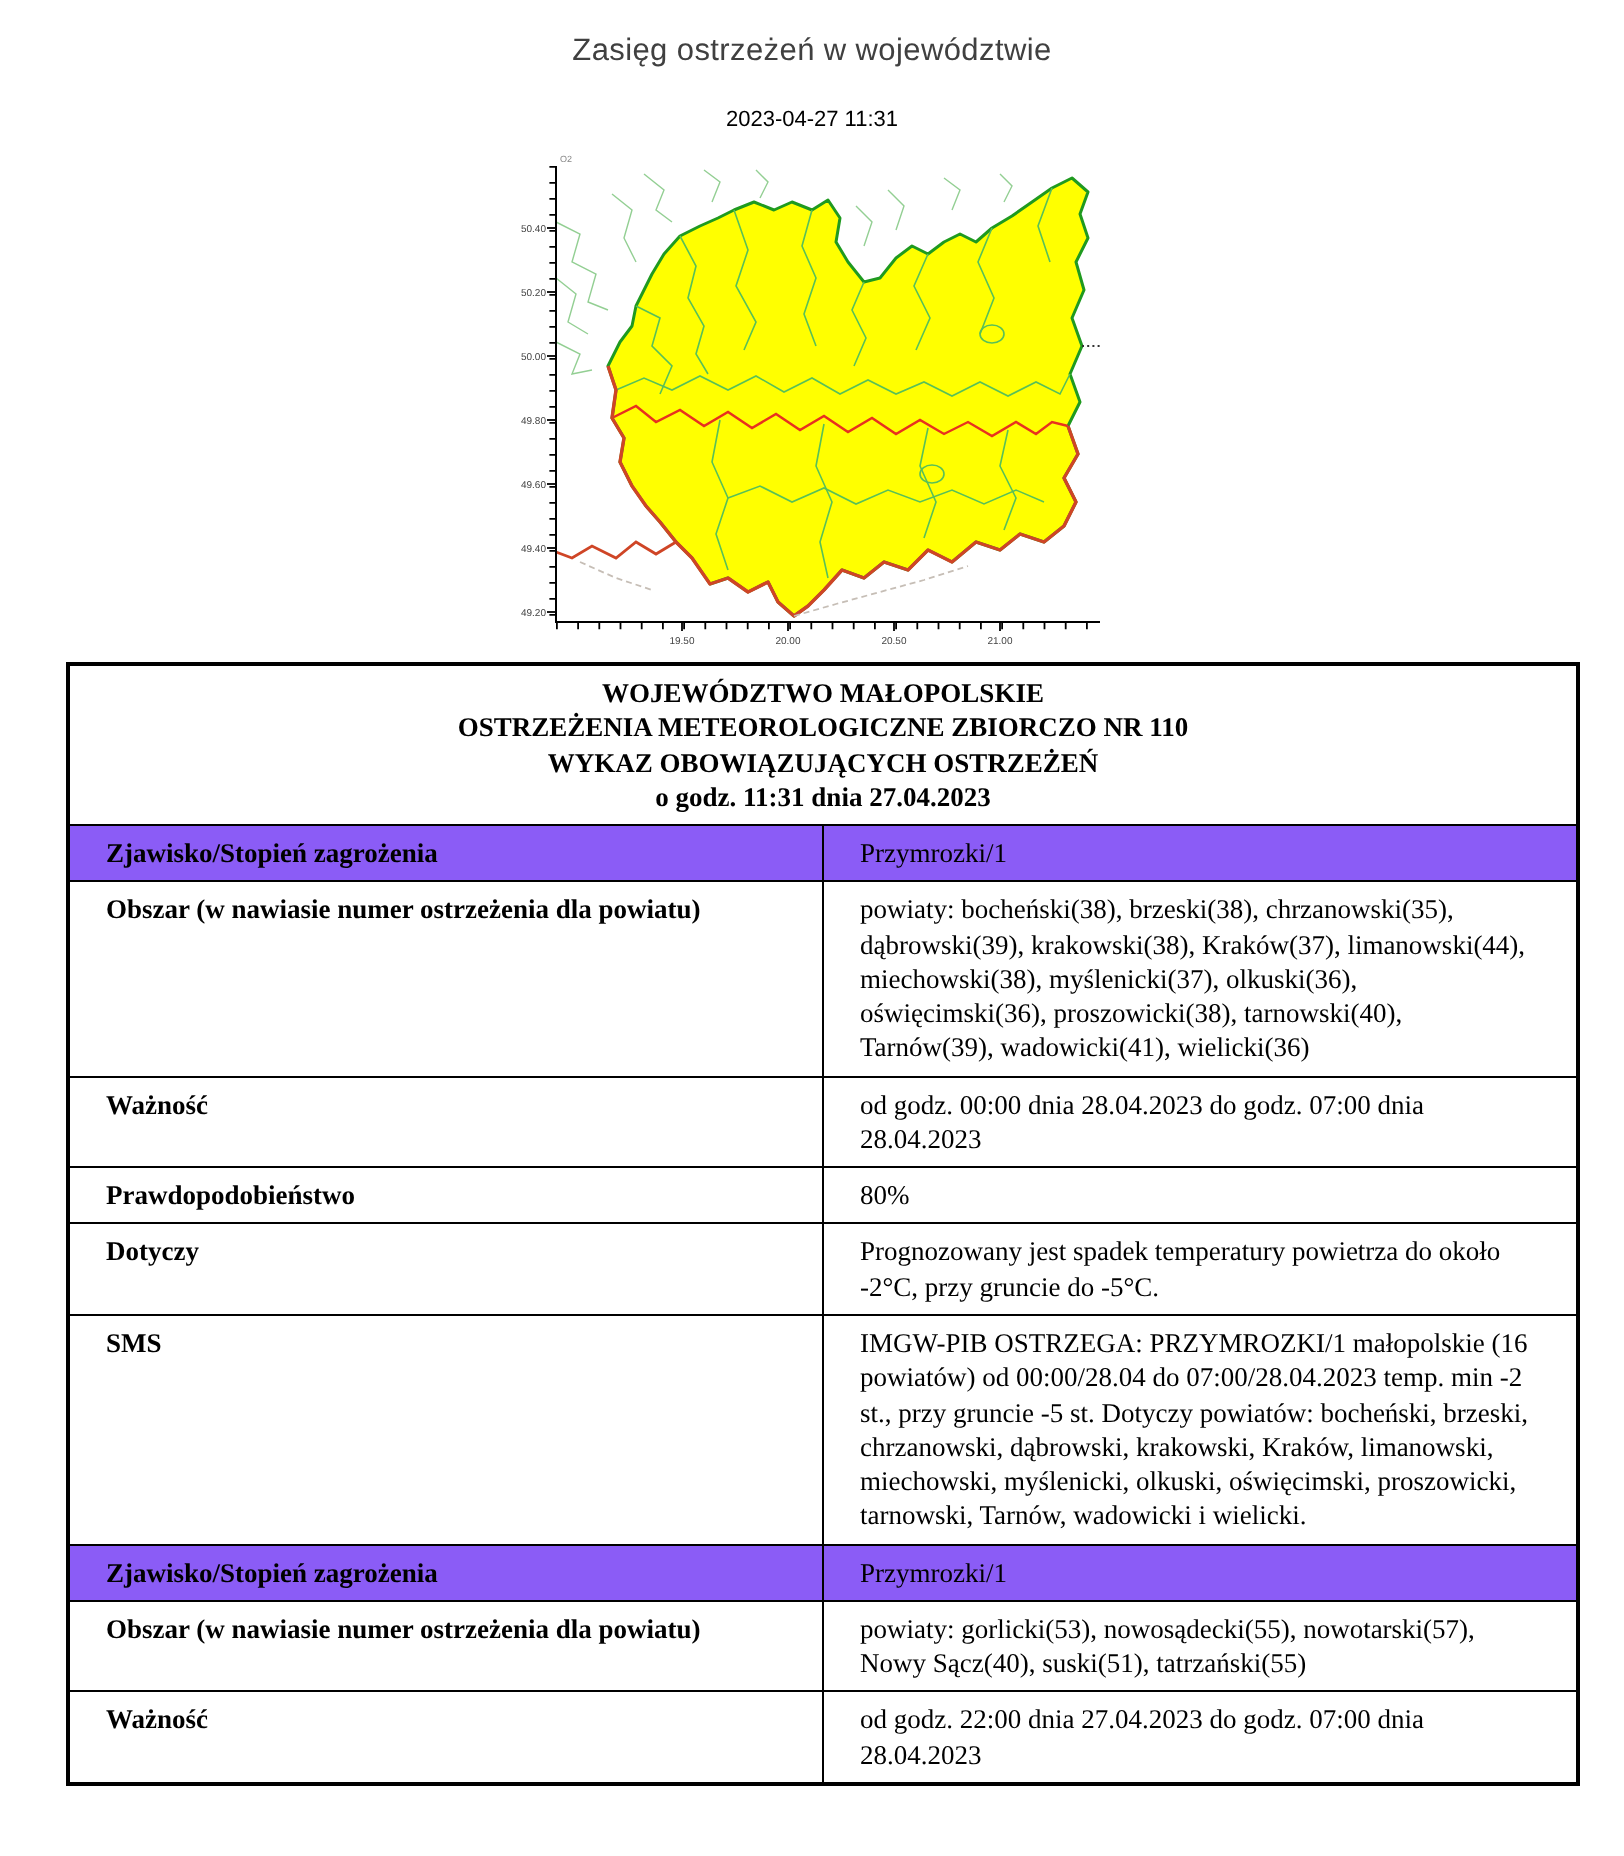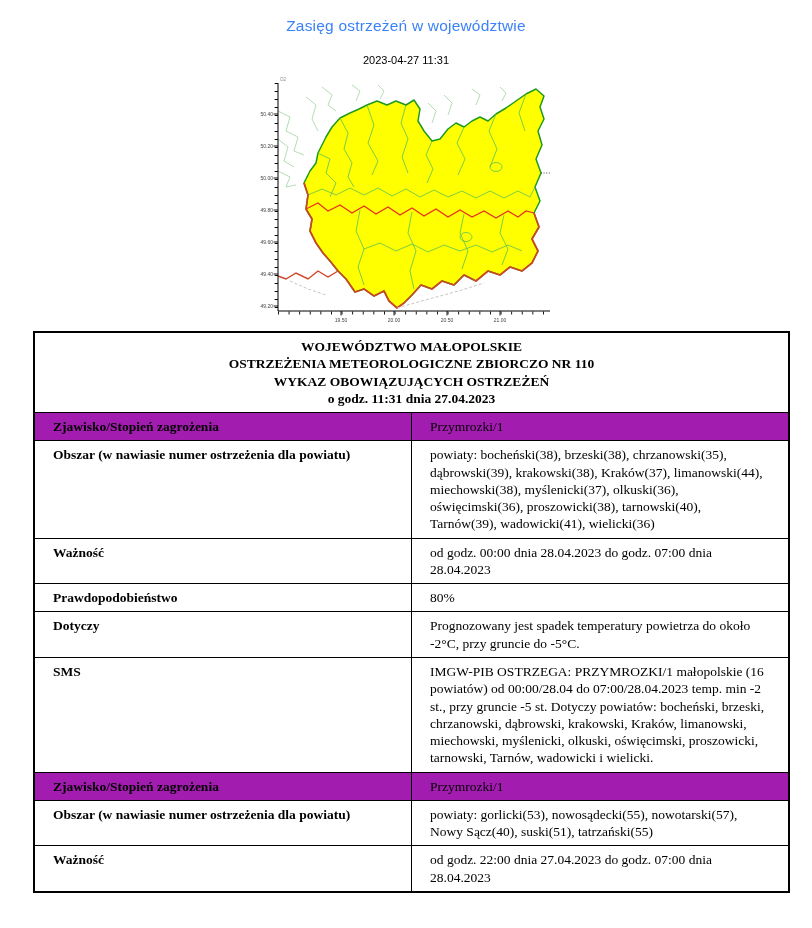--- a/index.html
+++ b/index.html
@@ -8,21 +8,21 @@
     width:812px;height:928px;
     background:#ffffff;
     font-family:"Liberation Serif", serif;
     overflow:hidden;
   }
   
   .doc-title{
     margin:0;padding-top:16px;
     text-align:center;
     font-family:"Liberation Sans", sans-serif;
-    font-size:15.5px;font-weight:400;color:#3b82f6;
+    font-size:15.5px;font-weight:400;color:#404040;
     line-height:19px;letter-spacing:.2px;
   }
   .map-caption{
     margin-top:18px;
     text-align:center;
     font-family:"Liberation Sans", sans-serif;
     font-size:11px;color:#000;line-height:14px;
   }
   
   .map-wrap{width:292px;margin:8px auto 0;}
@@ -48,21 +48,21 @@
   }
   td.thead{
     text-align:center;
     font-weight:bold;
     color:#ee0000;
     font-size:16.5px;
     line-height:1.42;
     padding:5px 6px 7px;
   }
   td.lbl{width:188px;font-weight:bold;}
-  tr.hl td{background:#a21caf;}
+  tr.hl td{background:#8b5cf6;}
 </style>
 </head>
 <body>
 
 <div class="page">
 
   <h1 class="doc-title">Zasięg ostrzeżeń w województwie</h1>
 
   <div class="map-caption">
     <div>2023-04-27 11:31</div>

